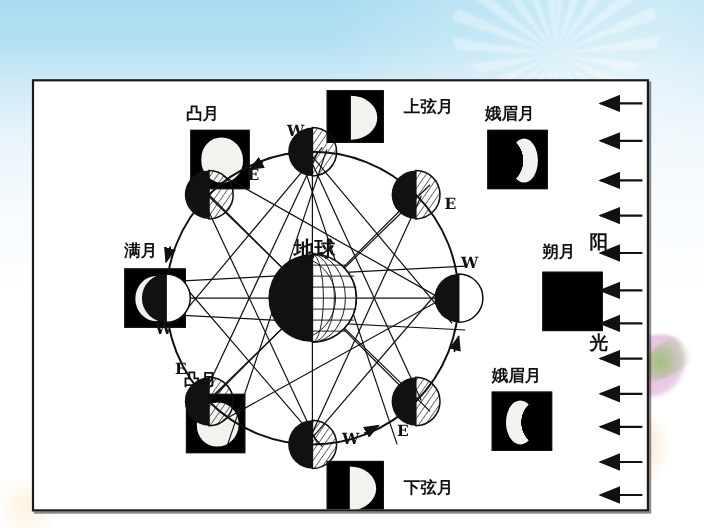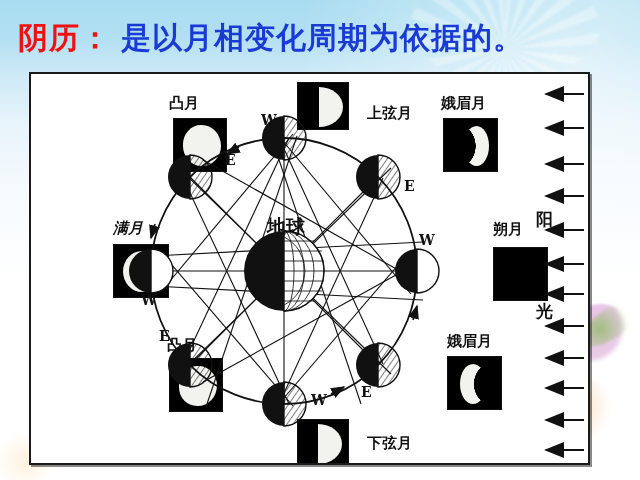--- a/index.html
+++ b/index.html
@@ -70,23 +70,20 @@
 </head>
 <body>
 
 <div id="slide">
   <div class="wm"></div>
   <div class="petal1"></div>
   <div class="petal2"></div>
   <div class="petal3"></div>
   <div class="petal4"></div>
 
-  <div class="title">
-    <span class="t-red">阴历：</span><span class="t-blue">是以月相变化周期为依据的。</span>
-  </div>
 
   <div id="frame">
     <div class="fig">
 
       <div class="tile" style="left:142px;top:44px;width:54px;height:54px;">
         <div class="disc" style="left:9px;top:6px;width:38px;height:41px;border-radius:48% 52% 50% 50%;"></div>
       </div>
 
       <div class="tile" style="left:266px;top:8px;width:52px;height:48px;">
         <div class="disc" style="left:21px;top:4px;width:24px;height:40px;border-radius:0 100% 100% 0/0 50% 50% 0;"></div>
@@ -110,24 +107,24 @@
       <div class="tile" style="left:416px;top:282px;width:55px;height:54px;">
         <div class="disc" style="left:12px;top:7px;width:26px;height:40px;border-radius:50%;
              background:radial-gradient(ellipse 150% 100% at 138% 50%, #000 0 56%, #f2f2ee 57% 100%);"></div>
       </div>
 
       <div class="tile" style="left:266px;top:345px;width:52px;height:48px;">
         <div class="disc" style="left:20px;top:4px;width:24px;height:40px;border-radius:0 100% 100% 0/0 50% 50% 0;"></div>
       </div>
 
       <div class="lbl" style="left:138px;top:20px;">凸月</div>
-      <div class="lbl" style="left:336px;top:30px;font-family:Liberation Mono, monospace;">上弦月</div>
+      <div class="lbl" style="left:336px;top:14px;font-family:Liberation Mono, monospace;">上弦月</div>
       <div class="lbl" style="left:410px;top:20px;">娥眉月</div>
       <div class="lbl" style="left:462px;top:146px;">朔月</div>
-      <div class="lbl" style="left:82px;top:145px;font-style:italic;">满月</div>
+      <div class="lbl" style="left:82px;top:145px;">满月</div>
       <div class="lbl" style="left:136px;top:262px;">凸月</div>
       <div class="lbl" style="left:416px;top:258px;">娥眉月</div>
       <div class="lbl" style="left:336px;top:360px;">下弦月</div>
 
       <div class="lbl" style="left:505px;top:134px;font-size:17px;">阳</div>
       <div class="lbl" style="left:505px;top:226px;font-size:17px;">光</div>
 
       <svg width="561" height="393" viewBox="0 0 561 393">
         <defs>
           <marker id="ar" markerWidth="9" markerHeight="7" refX="8" refY="3.5" orient="auto">

